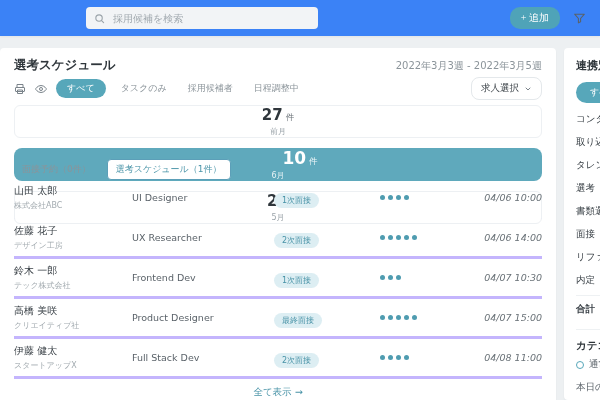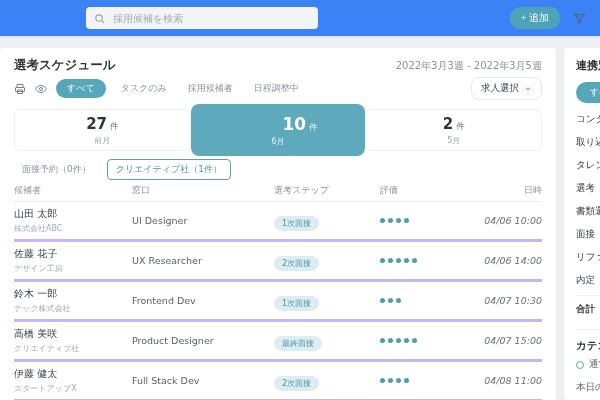--- a/index.html
+++ b/index.html
@@ -33,21 +33,21 @@
   .date-range { font-size:10px; color:#8b949a; }
   .toolbar { display:flex; align-items:center; gap:9px; padding:1px 14px 6px; height:24px; }
   .icon-btn { background:none; border:none; padding:0; display:flex; cursor:pointer; }
   .icon-btn svg { width:12px; height:12px; }
   .tab { font-size:9px; color:#8b949a; padding:3px 6px; border-radius:11px; cursor:pointer; background:none; border:none; font-family:inherit; }
   .tab.active { background:#57a7ba; color:#fff; padding:3px 11px; }
   .toolbar-spacer { flex:1; }
   .job-select { display:flex; align-items:center; gap:5px; font-size:9.5px; color:#3a4147;
     border:1px solid #e4e8eb; border-radius:8px; padding:4px 9px; background:#fff; font-family:inherit; cursor:pointer; }
   .job-select svg { width:8px; height:8px; }
-  .stats { display:flex; padding:2px 14px; align-items:center; height:54px; }
+  .stats { display:flex; gap:10px; padding:2px 14px; height:54px;flex-direction:column; }
   .stat { flex:1; height:42px; border:1px solid #edf0f3; border-radius:6px; background:#fff;
     display:flex; flex-direction:column; align-items:center; justify-content:center; cursor:pointer; }
   .stat.active { height:52px; background:#5fa9bc; border:none; border-radius:8px; }
   .stat-valrow { display:flex; align-items:baseline; }
   .stat-value { font-size:15px; font-weight:bold; color:#2f363b; }
   .stat-unit { font-size:8.5px; margin-left:3px; color:#6a7278; }
   .stat.active .stat-value { color:#fff; font-size:17px;margin-left:44px; }
   .stat.active .stat-unit { color:rgba(255,255,255,.9); }
   .stat-label { font-size:8px; color:#9aa3a9; margin-top:2px; }
   .stat.active .stat-label { color:rgba(255,255,255,.85); }
@@ -153,31 +153,24 @@
           <div class="stat-valrow">
             <span class="stat-value">2</span>
             <span class="stat-unit">件</span>
           </div>
           <div class="stat-label">5月</div>
         </div>
       </div>
 
       <div class="chips">
         <button class="chip">面接予約（0件）</button>
-        <button class="chip active">クリエイティブ社（1件）</button>
+        <button class="chip active">選考スケジュール（1件）</button>
       </div>
 
       <div class="table">
-        <div class="trow thead">
-          <div>候補者</div>
-          <div>窓口</div>
-          <div>選考ステップ</div>
-          <div>評価</div>
-          <div style="text-align:right">日時</div>
-        </div>
 
         <div class="trow">
           <div>
             <div class="cand-name">山田 太郎</div>
             <div class="cand-company">株式会社ABC</div>
           </div>
           <div class="role">UI Designer</div>
           <div><span class="badge">1次面接</span></div>
           <div class="dots">
               <span class="dot"></span>

